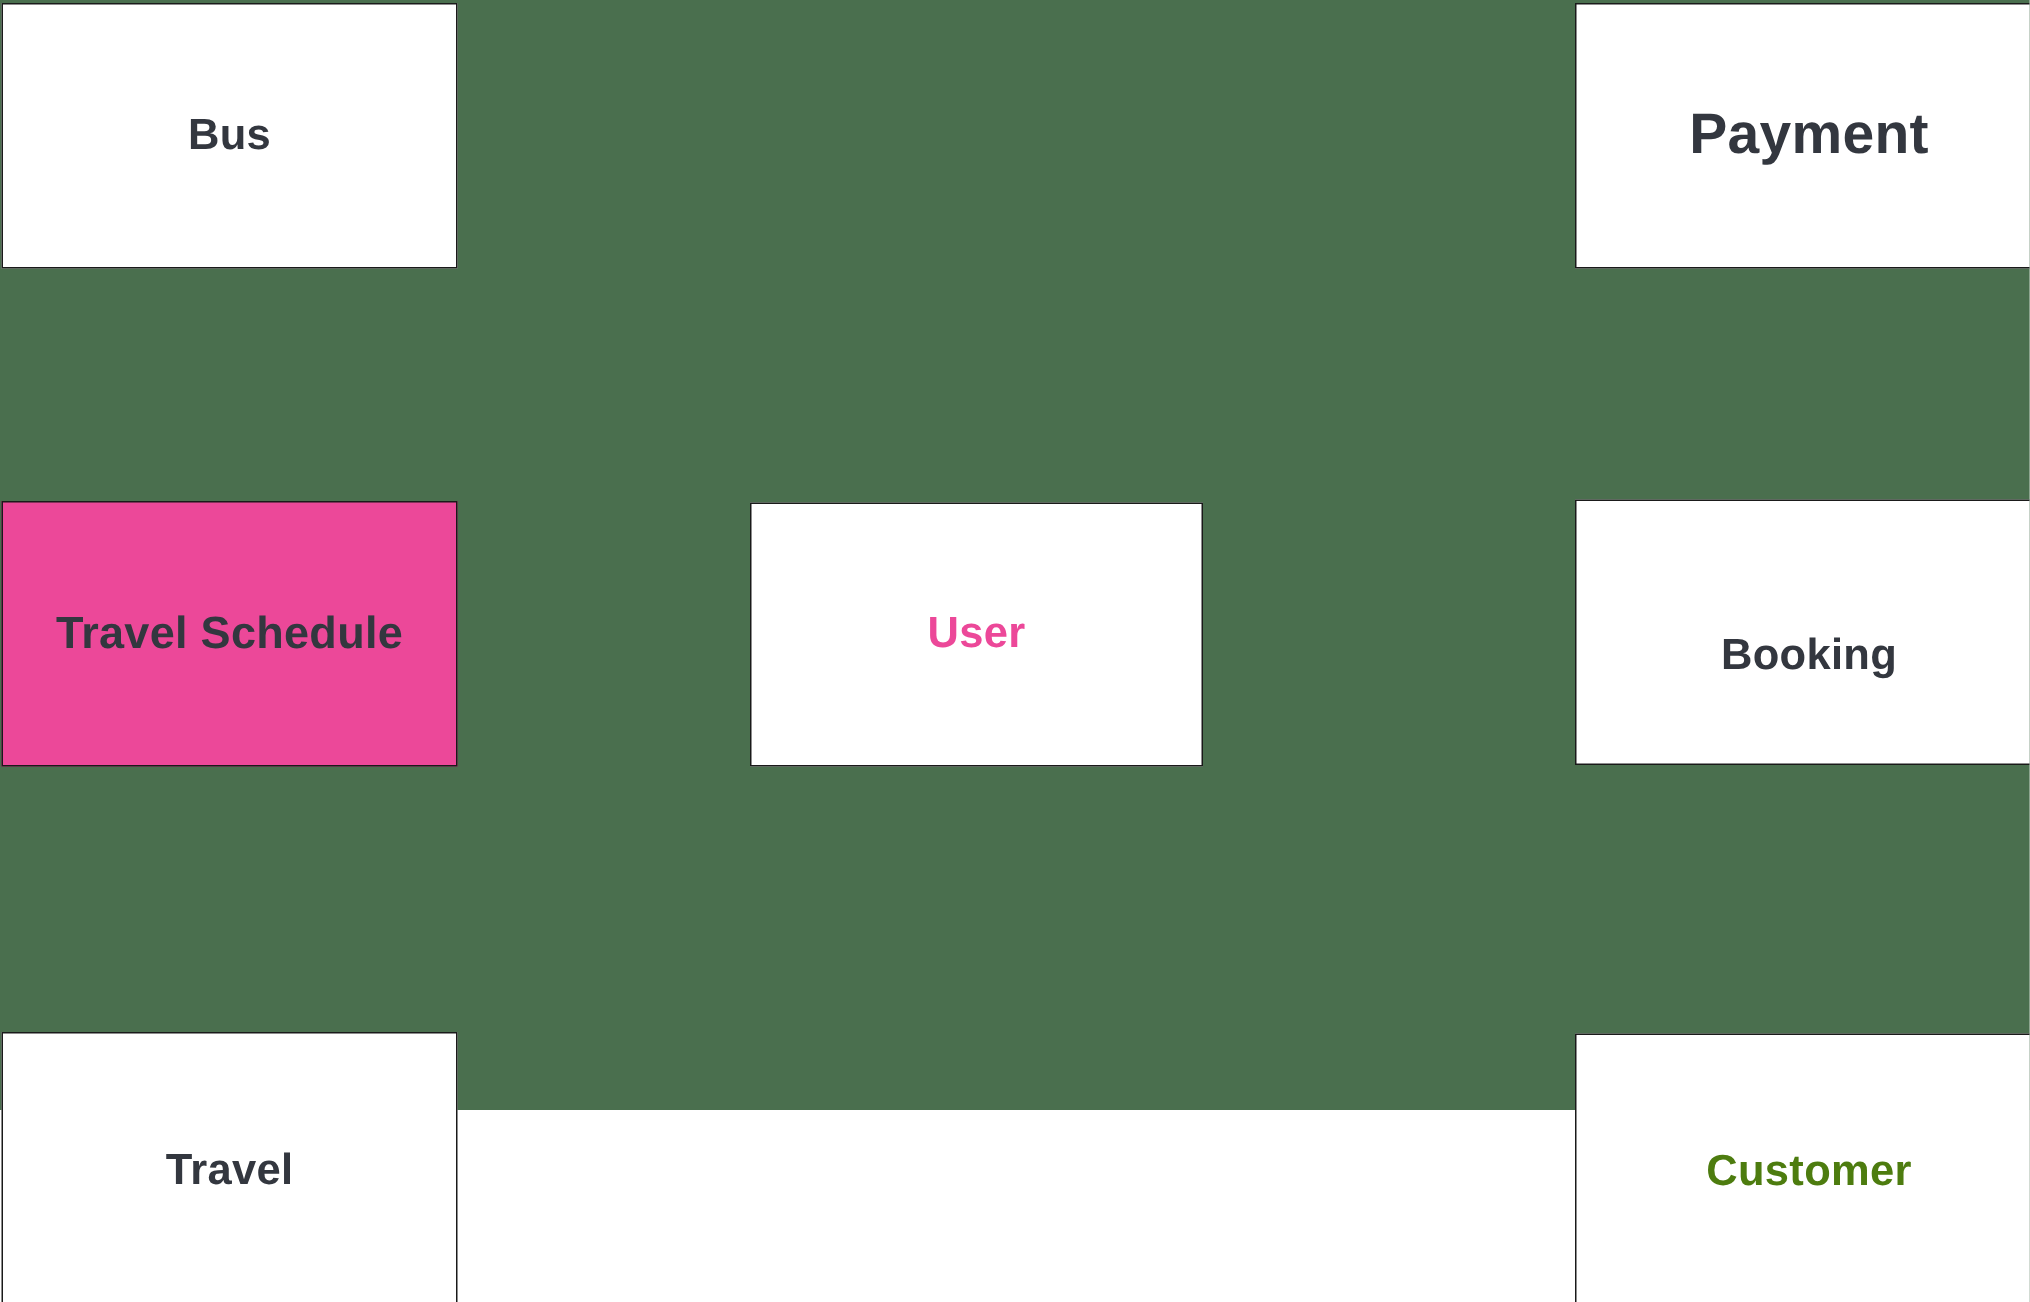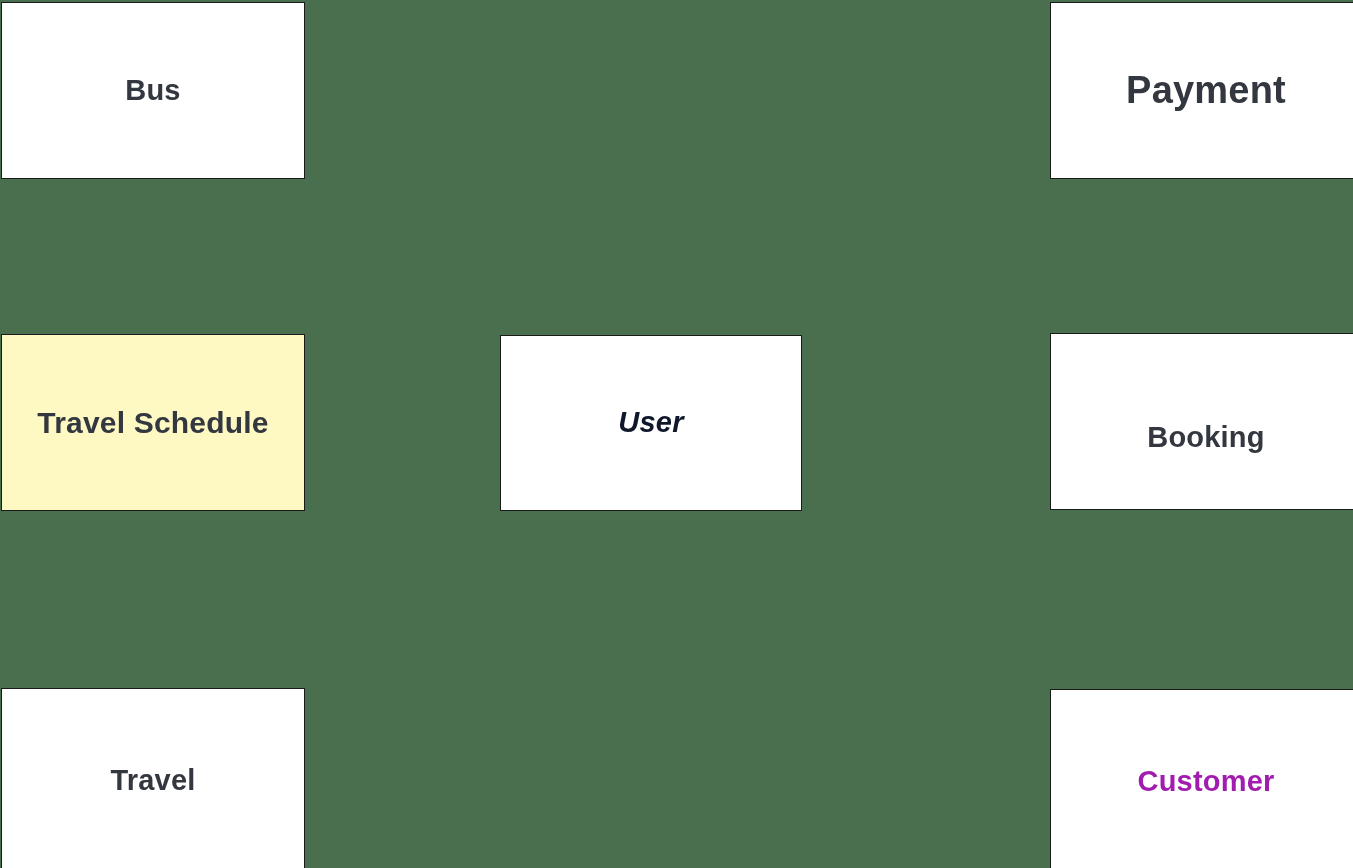--- a/index.html
+++ b/index.html
@@ -8,21 +8,21 @@
   }
   body {
     width: 1353px;
     height: 868px;
     overflow: hidden;
     font-family: "Liberation Sans", sans-serif;
   }
   #diagram-canvas {
     position: relative;
     width: 1353px;
-    height: 868px;
+    height: 740px;
     background: #4a6f4e;
   }
   .entity-box {
     position: absolute;
     box-sizing: border-box;
     background: #ffffff;
     border: 1.6px solid #1a1a1a;
     display: flex;
     align-items: center;
     justify-content: center;
@@ -62,33 +62,33 @@
 <div id="diagram-canvas" style="background: rgb(74, 111, 78);">
 
   <div class="entity-box" id="box-bus" style="background: rgb(255, 255, 255); border-color: rgb(26, 26, 26);">
     <span class="entity-label" id="label-bus" style="color: rgb(51, 55, 63);">Bus</span>
   </div>
 
   <div class="entity-box" id="box-payment" style="background: rgb(255, 255, 255); border-color: rgb(26, 26, 26);">
     <span class="entity-label" id="label-payment" style="color: rgb(51, 55, 63);">Payment</span>
   </div>
 
-  <div class="entity-box" id="box-travel-schedule" style="background: #fef9c3; border-color: rgb(26, 26, 26);">
+  <div class="entity-box" id="box-travel-schedule" style="background: #ec4899; border-color: rgb(26, 26, 26);">
     <span class="entity-label" id="label-travel-schedule" style="color: rgb(51, 55, 63);">Travel Schedule</span>
   </div>
 
   <div class="entity-box" id="box-user" style="background: rgb(255, 255, 255); border-color: rgb(26, 26, 26);">
-    <span class="entity-label" id="label-user" style="color: #0f172a; font-style: italic;">User</span>
+    <span class="entity-label" id="label-user" style="color: #ec4899;">User</span>
   </div>
 
   <div class="entity-box" id="box-booking" style="background: rgb(255, 255, 255); border-color: rgb(26, 26, 26);">
     <span class="entity-label" id="label-booking" style="color: rgb(51, 55, 63);">Booking</span>
   </div>
 
   <div class="entity-box" id="box-driver" style="background: rgb(255, 255, 255); border-color: rgb(26, 26, 26);">
     <span class="entity-label" id="label-driver" style="color: rgb(51, 55, 63);">Travel</span>
   </div>
 
   <div class="entity-box" id="box-customer" style="background: rgb(255, 255, 255); border-color: rgb(26, 26, 26);">
-    <span class="entity-label" id="label-customer" style="color: #a21caf;">Customer</span>
+    <span class="entity-label" id="label-customer" style="color: #4d7c0f;">Customer</span>
   </div>
 
 </div>
 
 </body></html>

